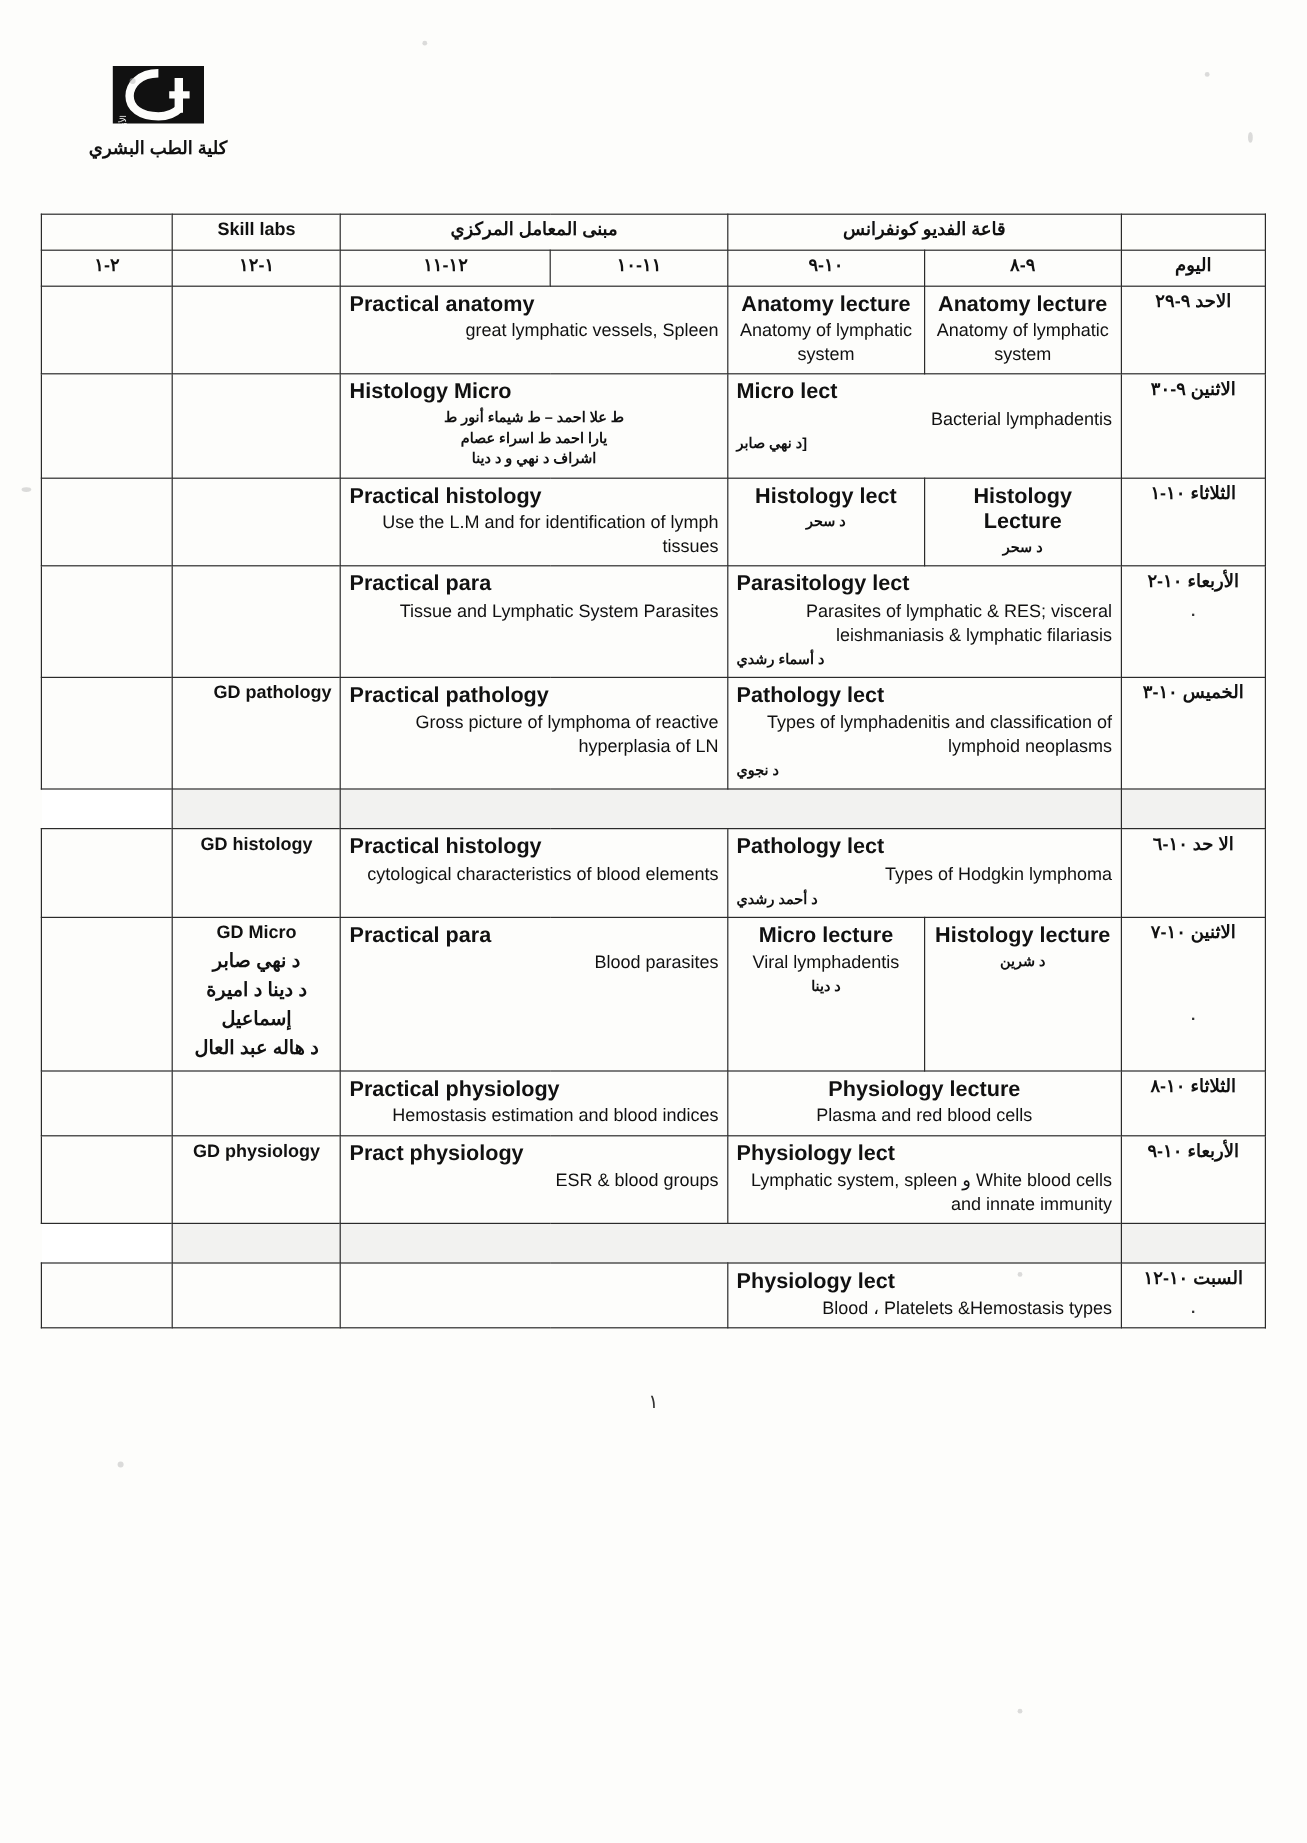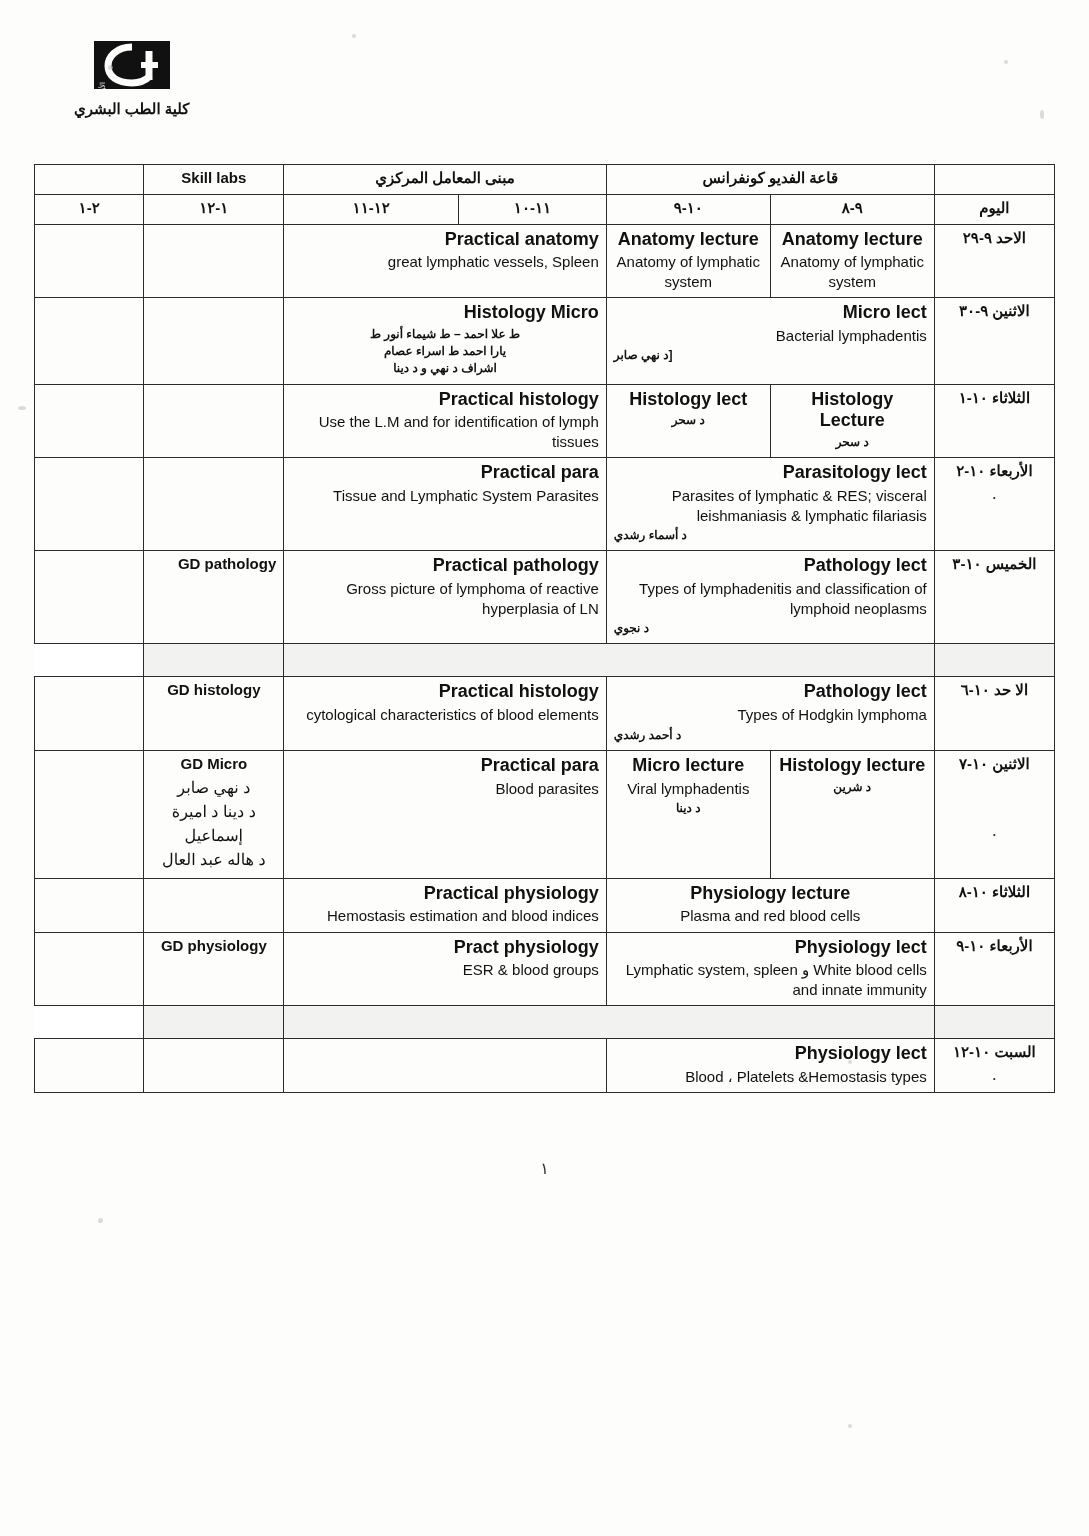--- a/index.html
+++ b/index.html
@@ -8,21 +8,21 @@
     background:#fdfdfb;
     font-family:"Liberation Sans", sans-serif;
     color:#111;
     position:relative;
     overflow:hidden;
   }
   .page{
     position:relative;
     width:1089px;height:1208px;
     box-sizing:border-box;
-    padding:30px 34px 0 34px;
+    padding:44px 34px 0 34px;
   }
   
   .header{
     display:flex;
     flex-direction:row-reverse;
     justify-content:space-between;
     align-items:flex-start;
     height:120px;
     padding:0 28px 0 40px;
     box-sizing:border-box;
@@ -101,21 +101,21 @@
     line-height:1.35;
     padding-top:6px;
   }
   .lec-title{
     font-weight:700;
     font-size:18px;
     text-align:center;
     line-height:1.2;
     margin-bottom:2px;
   }
-  .lec-title.rt{text-align:right;}
+  .lec-title.rt{text-align:left;}
   .sub{
     font-size:15px;
     text-align:center;
     line-height:1.3;
     direction:ltr;
   }
   .sub.rt{text-align:right;direction:ltr;}
   .staff{
     font-size:12px;
     font-weight:700;
@@ -126,21 +126,21 @@
   }
   .staff.left{text-align:left;}
   .gdcell{
     font-weight:700;
     font-size:18px;
     text-align:center;
     line-height:1.3;
   }
   .gdcell .names{
     font-size:16px;
-    font-weight:400;
+    font-weight:700;
     line-height:1.5;
     margin-top:2px;
   }
   .spacer-row td{
     height:22px;
     padding:0;
     background:#f2f2f0;
     border-left:1px solid #2b2b2b;
     border-right:1px solid #2b2b2b;
     border-top:1px solid #2b2b2b;

